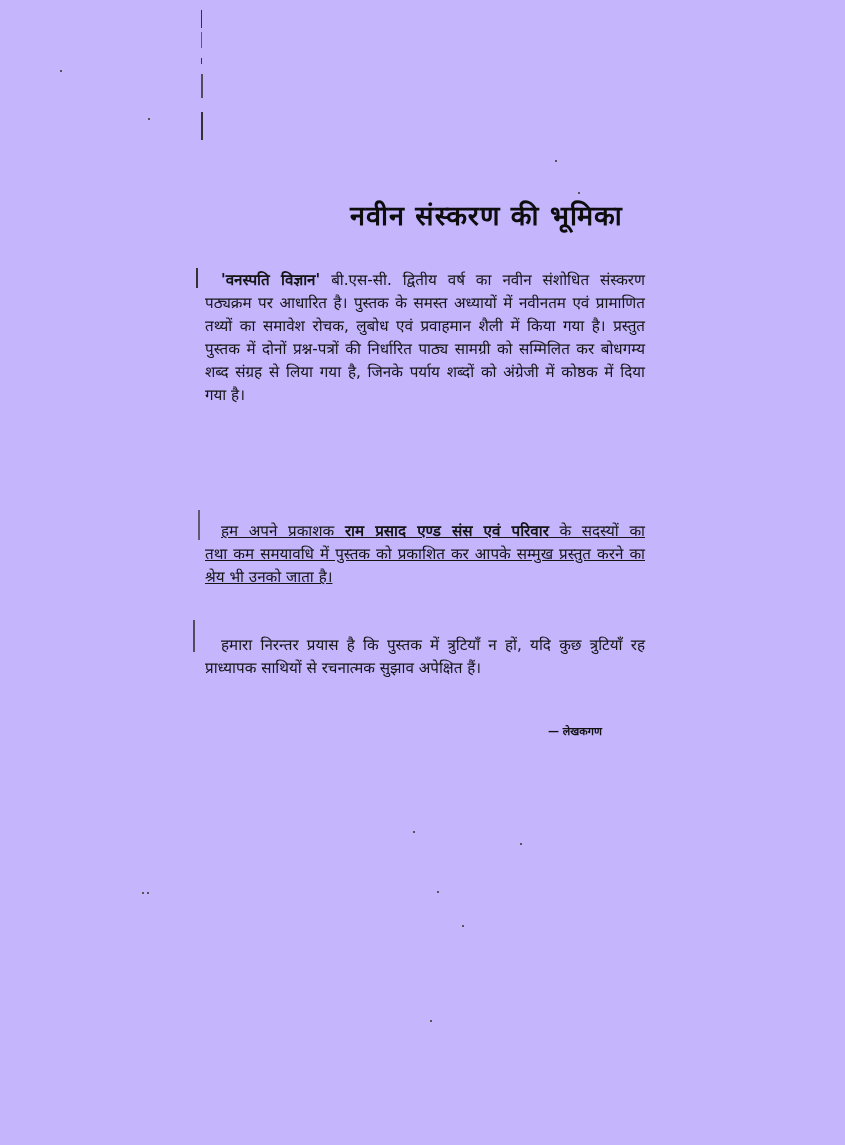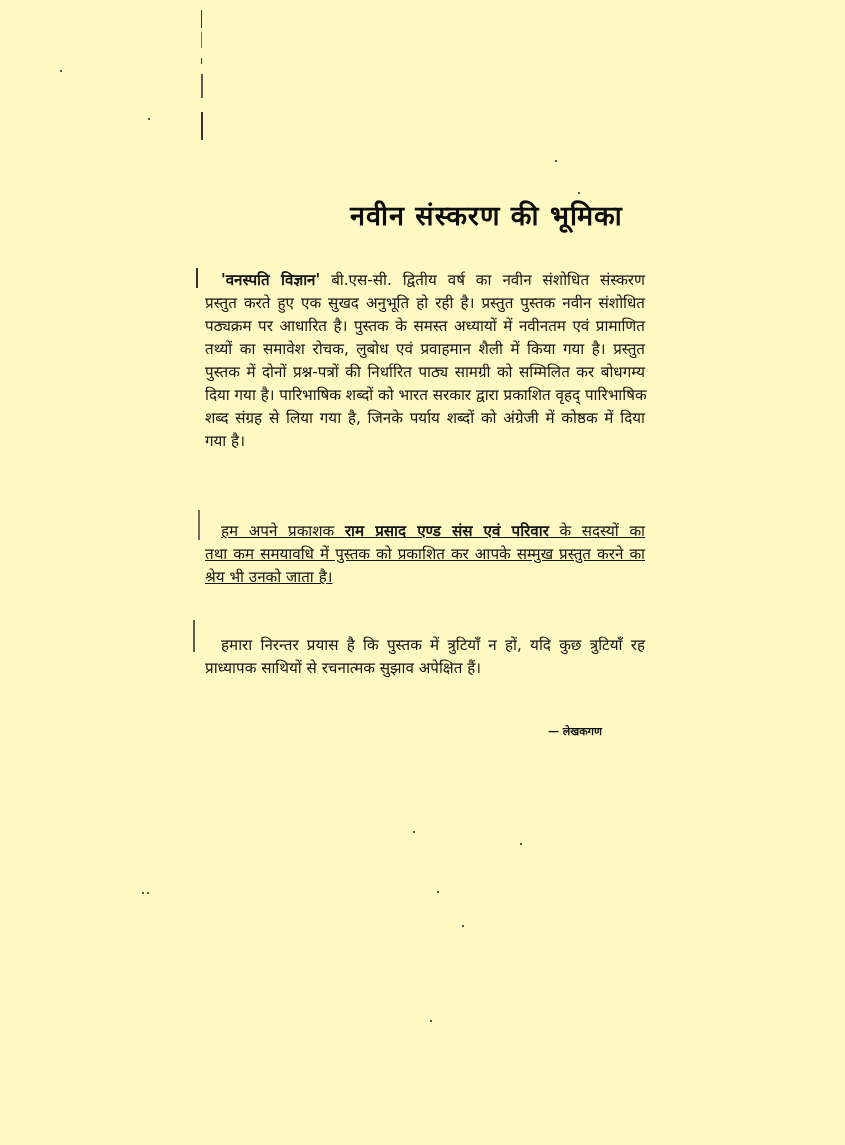--- a/index.html
+++ b/index.html
@@ -12,21 +12,21 @@
       height: 1145px;
       position: relative;
       overflow: hidden;
       font-family: "DejaVu Sans", sans-serif;
       color: #111111;
     }
     .page {
       position: absolute;
       left: 0; top: 0;
       width: 845px; height: 1145px;
-      background: #fef9c3;
+      background: #c4b5fd;
     }
     .title {
       position: absolute;
       left: 350px;
       top: 196px;
       width: 300px;
       font-size: 27px;
       font-weight: bold;
       letter-spacing: 1px;
       white-space: nowrap;
@@ -98,25 +98,23 @@
   <div class="dot" style="left:462px;top:925px;"></div>
   <div class="dot" style="left:60px;top:70px;"></div>
   <div class="dot" style="left:148px;top:118px;"></div>
   <div class="dot" style="left:555px;top:160px;"></div>
   <div class="dot" style="left:430px;top:1020px;"></div>
 
   <div class="title">नवीन संस्करण की भूमिका</div>
 
   <div class="para" id="p1">
     <span class="line indent"><span class="bold">'वनस्पति विज्ञान'</span><span> बी.एस-सी. द्वितीय वर्ष का नवीन संशोधित संस्करण</span></span>
-    <span class="line">प्रस्तुत करते हुए एक सुखद अनुभूति हो रही है। प्रस्तुत पुस्तक नवीन संशोधित</span>
     <span class="line">पठ्यक्रम पर आधारित है। पुस्तक के समस्त अध्यायों में नवीनतम एवं प्रामाणित</span>
     <span class="line">तथ्यों का समावेश रोचक, लुबोध एवं प्रवाहमान शैली में किया गया है। प्रस्तुत</span>
     <span class="line">पुस्तक में दोनों प्रश्न-पत्रों की निर्धारित पाठ्य सामग्री को सम्मिलित कर बोधगम्य</span>
-    <span class="line">दिया गया है। पारिभाषिक शब्दों को भारत सरकार द्वारा प्रकाशित वृहद् पारिभाषिक</span>
     <span class="line">शब्द संग्रह से लिया गया है, जिनके पर्याय शब्दों को अंग्रेजी में कोष्ठक में दिया</span>
     <span class="line last">गया है।</span>
   </div>
 
   <div class="para" id="p2">
     <span class="line indent"><span>हम अपने प्रकाशक </span><span class="bold">राम प्रसाद एण्ड संस एवं परिवार</span><span> के सदस्यों का</span></span>
     <span class="line">तथा कम समयावधि में पुस्तक को प्रकाशित कर आपके सम्मुख प्रस्तुत करने का</span>
     <span class="line last">श्रेय भी उनको जाता है।</span>
   </div>
 

